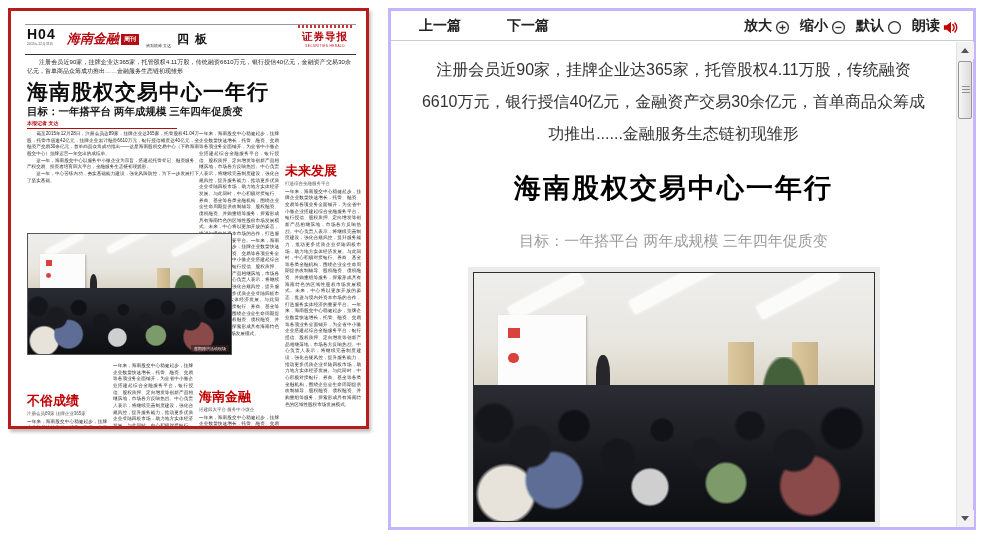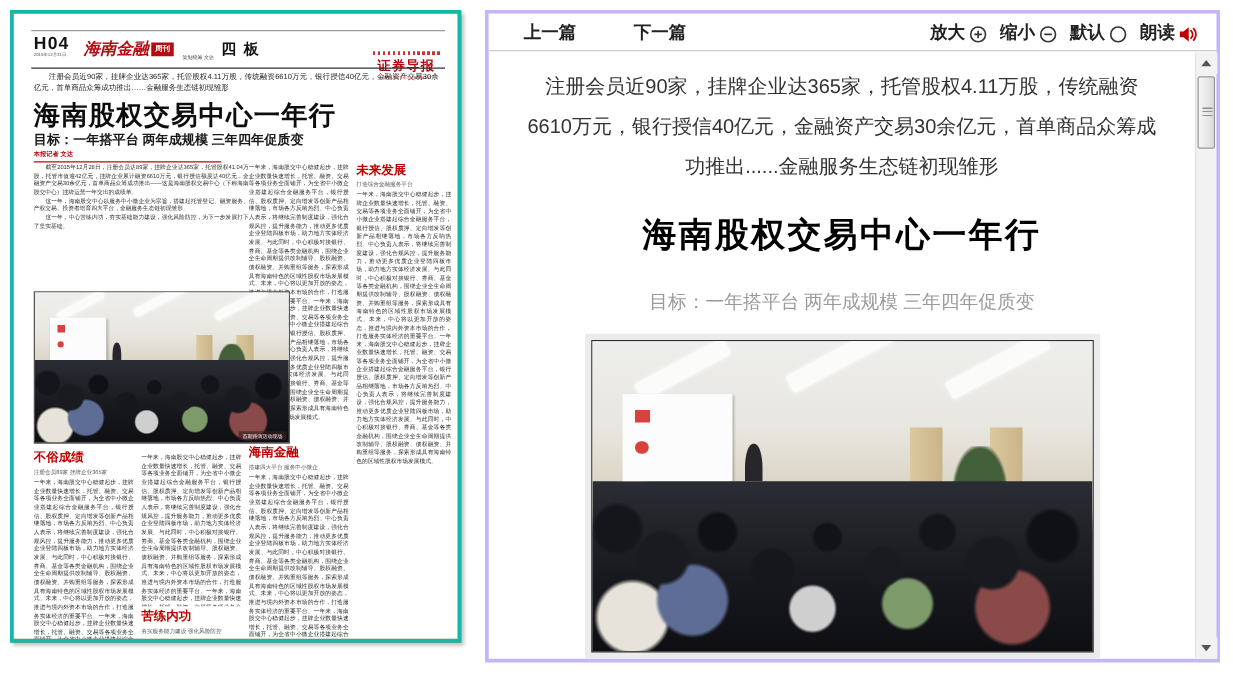--- a/index.html
+++ b/index.html
@@ -1,45 +1,45 @@
 <!DOCTYPE html>
 <html><head>
 <meta charset="utf-8">
 <style>
   * { margin:0; padding:0; box-sizing:border-box; }
   html,body { width:986px; height:542px; background:#ffffff; font-family:"Liberation Sans", sans-serif; overflow:hidden; }
   .stage { position:relative; width:986px; height:542px; background:#fff; }
 
   
-  .paper-frame { position:absolute; left:8px; top:8px; width:361px; height:506px;
-    border:3px solid #14b8a6; background:#4d7c0f; box-shadow:2px 3px 3px rgba(0,0,0,.25); cursor:pointer; }
+  .paper-frame { position:absolute; left:8px; top:8px; width:361px; height:421px;
+    border:3px solid #b91c1c; background:#c2410c; box-shadow:2px 3px 3px rgba(0,0,0,.25); cursor:pointer; }
   .paper { position:relative; width:100%; height:100%; background:#fff; overflow:hidden; }
   .hairline { position:absolute; left:14px; right:10px; top:13px; border-top:1px solid #999; }
   .hdr-divider { position:absolute; left:14px; right:10px; top:43px; border-top:1px solid #333; }
 
   .pagecode { position:absolute; left:16px; top:15px; font-size:14px; font-weight:bold; color:#111; letter-spacing:1px; }
   .pagedate { position:absolute; left:16px; top:31px; font-size:3.5px; color:#555; }
   .masthead { position:absolute; left:56px; top:19px; color:#b50b12; font-family:"DejaVu Serif", serif; font-style:italic; font-weight:bold; font-size:13px; }
   .masthead-badge { display:inline-block; background:#b50b12; color:#fff; font-style:normal; font-family:"Liberation Sans",sans-serif; font-size:6px; font-weight:bold; padding:1px 3px; vertical-align:2px; margin-left:2px; }
   .masthead-note { position:absolute; left:135px; top:32px; font-size:4px; color:#333; }
   .edition { position:absolute; left:166px; top:20px; font-size:12px; font-weight:bold; color:#111; letter-spacing:6px; }
-  .brand { position:absolute; right:10px; top:14px; width:62px; text-align:center;margin-top:16px; }
+  .brand { position:absolute; right:10px; top:14px; width:62px; text-align:center; }
   .brand-dots { height:3px; margin:0 4px 2px 4px; background:repeating-linear-gradient(90deg,#c33 0 2px,transparent 2px 4px); }
   .brand-name { font-size:10.5px; font-weight:bold; color:#b50b12; letter-spacing:1px; }
   .brand-sub { font-size:3.2px; color:#b50b12; letter-spacing:.4px; }
 
   .np-lead { position:absolute; left:16px; top:47px; width:324px; font-size:6px; line-height:1.55; color:#222; text-align:justify; text-indent:12px; }
   .np-headline { position:absolute; left:16px; top:67px; width:330px; font-size:21px; font-weight:bold; color:#0d0d0d; letter-spacing:1px; }
   .np-subhead { position:absolute; left:16px; top:94px; width:330px; font-size:10.5px; font-weight:bold; color:#1a1a1a; }
   .np-byline { position:absolute; left:16px; top:109px; width:150px; font-size:5px; font-weight:bold; color:#b50b12; border-bottom:1px solid #b50b12; padding-bottom:2px; }
 
   .tinytext { font-size:4.6px; line-height:1.45; color:#2a2a2a; text-align:justify; overflow:hidden; }
   .np-intro { position:absolute; left:16px; top:120px; width:172px; height:100px; white-space:pre-line; }
   .np-col { position:absolute; overflow:hidden; }
-  .sec-title { color:#c00000; font-size:10px; font-weight:bold; line-height:1.2; }
+  .sec-title { color:#c00000; font-size:13px; font-weight:bold; line-height:1.2;margin-top:32px; }
   .sec-sub { color:#555; font-size:4.5px; margin:2px 0 3px 0; }
 
   .np-photo { position:absolute; left:16px; top:222px; width:205px; height:122px; z-index:3; border:1px solid #555; }
   .np-photo .photo-cap-overlay { position:absolute; right:2px; bottom:2px; background:rgba(60,30,30,.65); color:#eee; font-size:4px; padding:1px 3px; z-index:5; }
 
   
   .scene { position:absolute; inset:0; overflow:hidden;
     background:linear-gradient(#eeeeec 0%, #e8e6e0 28%, #ddd7c9 44%, #cfc6b0 54%, #35363c 62%, #1d1f24 100%); }
   .scene .beam1,.scene .beam2,.scene .beam3 { position:absolute; background:#fbfbfa; transform:rotate(-28deg); border-radius:2px; box-shadow:0 0 4px #fff; }
   .scene .beam1 { left:8%; top:6%; width:20%; height:6%; }

